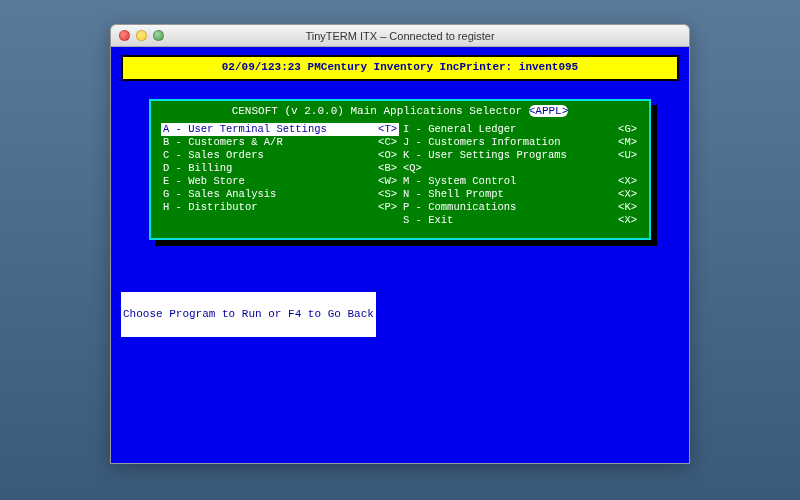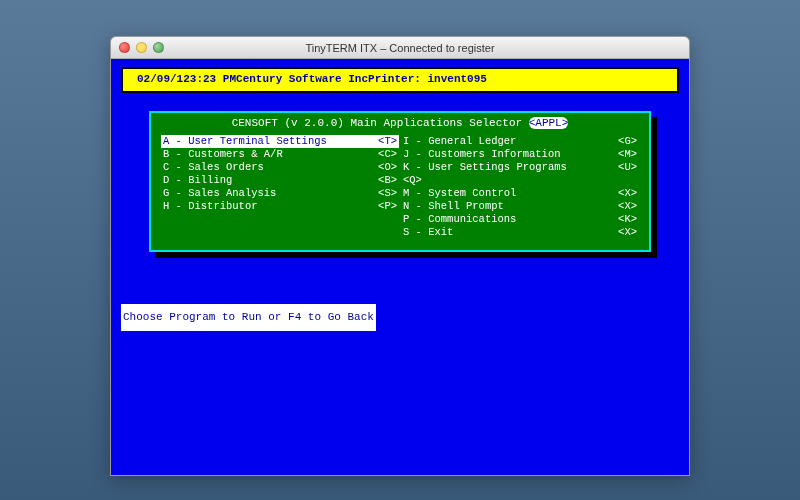--- a/index.html
+++ b/index.html
@@ -5,21 +5,21 @@
     * { margin:0; padding:0; box-sizing:border-box; }
     body {
       width:800px; height:500px;
       background: linear-gradient(to bottom, #5a7a9a 0%, #4a6a8a 50%, #3a5a7a 100%);
       font-family: "Courier New", monospace;
       overflow:hidden;
       position:relative;
     }
     .window {
       position:absolute;
-      left:110px; top:36px;
+      left:110px; top:24px;
       width:580px; height:440px;
       background:#e8e8e8;
       border:1px solid #999;
       border-radius:6px 6px 0 0;
       box-shadow:0 4px 20px rgba(0,0,0,0.3);
     }
     .titlebar {
       height:22px;
       background:linear-gradient(to bottom,#f6f6f6,#d8d8d8);
       border-bottom:1px solid #aaa;
@@ -51,23 +51,23 @@
       padding:8px 10px;
       font-size:11px;
       line-height:1.25;
       color:#fff;
       font-family:"Courier New", monospace;
     }
     .infobar {
       border:2px solid #000;
       background:#ffff00;
       color:#0000a0;
-      padding:4px 14px;
+      padding:4px 6px;
       display:flex;
-      justify-content:flex-start;
+      justify-content:center;
       font-weight:bold;
       font-size:11px;
     }
     .menu-wrap {
       margin:18px 28px 0 28px;
       position:relative;
     }
     .menu-shadow {
       position:absolute;
       left:6px; top:6px; right:-6px; bottom:-6px;
@@ -108,21 +108,21 @@
       background:#fff;
       color:#0000a0;
     }
     .menu-item .shortcut { color:#fff; }
     .menu-item.selected .shortcut { color:#0000a0; }
     .prompt {
       margin-top:52px;
       background:#fff;
       color:#0000a0;
       display:inline-block;
-      padding:7px 2px;
+      padding:16px 2px;
       font-size:11px;
     }
     .infobar span { white-space:pre; }
   </style>
 </head>
 <body>
 
 <div class="window">
   <div class="titlebar">
     <div class="traffic-lights">
@@ -131,36 +131,37 @@
       <div class="tl green"></div>
     </div>
     <div class="titlebar-text">TinyTERM ITX – Connected to register</div>
   </div>
 
   <div class="terminal">
 
     <div class="infobar">
       <span>02/09/12</span>
       <span>3:23 PM</span>
-      <span>Century Software Inc</span>
+      <span>Century Inventory Inc</span>
       <span>Printer: invent095</span>
     </div>
 
     <div class="menu-wrap">
       <div class="menu-shadow"></div>
       <div class="menu-box">
         <div class="menu-title">
           <span>CENSOFT (v 2.0.0) Main Applications Selector </span><span class="hl">&lt;APPL&gt;</span>
         </div>
         <div class="menu-cols">
           <div class="menu-col" id="col-left">
               <div class="menu-item selected"><span>A - User Terminal Settings</span><span class="shortcut">&lt;T&gt;</span></div>
               <div class="menu-item"><span>B - Customers &amp; A/R</span><span class="shortcut">&lt;C&gt;</span></div>
               <div class="menu-item"><span>C - Sales Orders</span><span class="shortcut">&lt;O&gt;</span></div>
               <div class="menu-item"><span>D - Billing</span><span class="shortcut">&lt;B&gt;</span></div>
+              <div class="menu-item"><span>E - Web Store</span><span class="shortcut">&lt;W&gt;</span></div>
               <div class="menu-item"><span>G - Sales Analysis</span><span class="shortcut">&lt;S&gt;</span></div>
               <div class="menu-item"><span>H - Distributor</span><span class="shortcut">&lt;P&gt;</span></div>
             </div>
           <div class="menu-col" id="col-right">
               <div class="menu-item"><span>I - General Ledger</span><span class="shortcut">&lt;G&gt;</span></div>
               <div class="menu-item"><span>J - Customers Information</span><span class="shortcut">&lt;M&gt;</span></div>
               <div class="menu-item"><span>K - User Settings Programs</span><span class="shortcut">&lt;U&gt;</span></div>
               <div class="menu-item"><span class="shortcut">&lt;Q&gt;</span></div>
               <div class="menu-item"><span>M - System Control</span><span class="shortcut">&lt;X&gt;</span></div>
               <div class="menu-item"><span>N - Shell Prompt</span><span class="shortcut">&lt;X&gt;</span></div>

